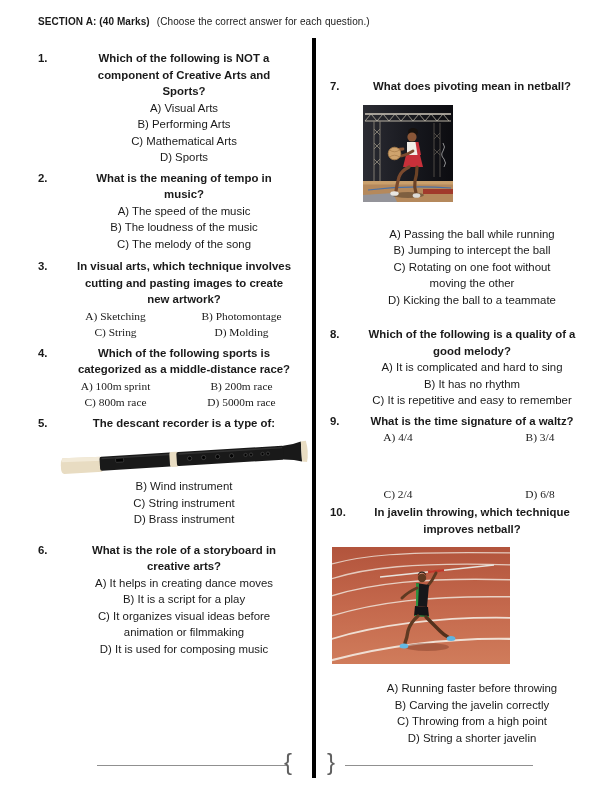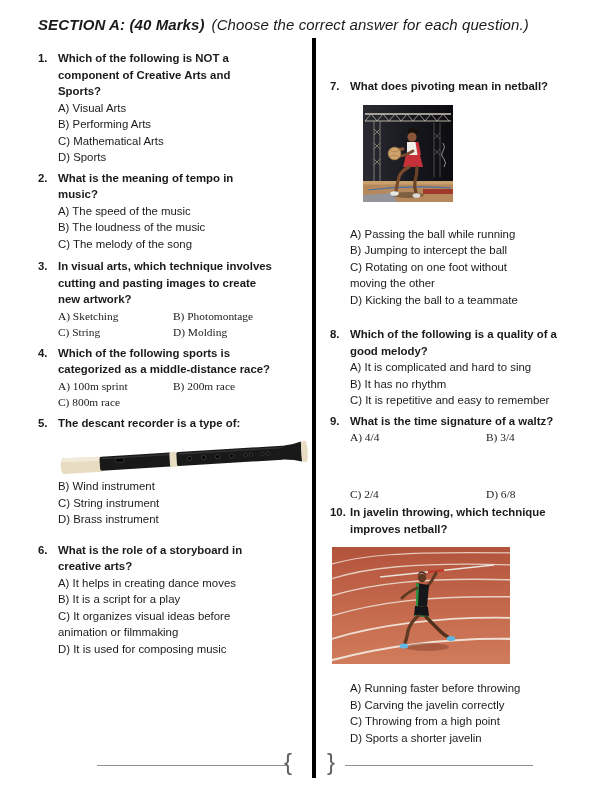--- a/index.html
+++ b/index.html
@@ -2,30 +2,30 @@
 <html><head>
 <meta charset="utf-8">
 <style>
   * { margin:0; padding:0; box-sizing:border-box; }
   html,body { background:#ffffff; }
   .page {
     position:relative; width:612px; height:792px; background:#ffffff;
     font-family:"Liberation Sans","DejaVu Sans",sans-serif; color:#1a1a1a;
     overflow:hidden;
   }
-  .header { position:absolute; left:38px; top:16px; font-size:15px; letter-spacing:.1px;font-style:italic; }
+  .header { position:absolute; left:38px; top:16px; font-size:10px; letter-spacing:.1px; }
   .header .bold { font-weight:700; }
   .header .inst { margin-left:7px; }
   .divider { position:absolute; left:312px; top:38px; width:4px; height:740px; background:#000; z-index:3; }
   .col { position:absolute; font-size:11.4px; line-height:16.5px; }
   .col-left  { left:38px;  top:50px; width:272px; }
   .col-right { left:330px; top:78px; width:264px; }
   .q { display:grid; grid-template-columns:20px 1fr; }
   .qnum, .qtext { font-weight:700; }
-  .qtext, .opt { white-space:pre-line; }
+  .qtext, .opt { white-space:pre-line;text-align:center; }
   .opts-grid { display:grid; grid-template-columns:115px 1fr;font-family:Liberation Serif, serif; }
   .opts-grid.narrow { grid-template-columns:96px 1fr;gap:40px; }
   .mb4 { margin-bottom:4px; } .mb6 { margin-bottom:6px; }
   .mb14 { margin-bottom:14px; }
   .mb18 { margin-bottom:18px; } .mb2 { margin-bottom:2px; }
   .img-recorder { margin:3px 0 0 2px; line-height:0; }
   .img-netball  { margin:10px 0 24px 13px; line-height:0; }
   .img-javelin  { margin:10px 0 16px -18px; line-height:0; }
   .footer-line { position:absolute; top:765px; height:1px; background:#909090; }
   .footer-line.left  { left:97px;  width:190px; }
@@ -87,20 +87,21 @@
 
     <div class="q mb4">
       <span class="qnum">4.</span>
       <div>
         <div class="qtext">Which of the following sports is
 categorized as a middle-distance race?</div>
         <div class="opts-grid">
           <div class="opt">A) 100m sprint</div>
           <div class="opt">B) 200m race</div>
           <div class="opt">C) 800m race</div>
+          <div class="opt">D) 5000m race</div>
         </div>
       </div>
     </div>
 
     <div class="q mb14">
       <span class="qnum">5.</span>
       <div>
         <div class="qtext">The descant recorder is a type of:</div>
         <div class="img-recorder">
           <svg width="250" height="44" viewBox="0 0 250 44">
@@ -267,21 +268,21 @@
             <line x1="82.5" y1="68.5" x2="97" y2="69.5" stroke="#2f9e44" stroke-width="1.2"></line>
             <path d="M86,69 Q78,76 76,84 Q75,91 73,96" stroke="#5f3a22" stroke-width="3.4" fill="none" stroke-linecap="round"></path>
             <path d="M94,70 Q102,78 108,84 Q112,88 116,90" stroke="#53311d" stroke-width="3.4" fill="none" stroke-linecap="round"></path>
             <ellipse cx="72" cy="99" rx="4.4" ry="2.5" fill="#64b9e4"></ellipse>
             <ellipse cx="119" cy="91.5" rx="4.4" ry="2.5" fill="#5fb4e0"></ellipse>
           </svg>
         </div>
         <div class="opt">A) Running faster before throwing</div>
         <div class="opt">B) Carving the javelin correctly</div>
         <div class="opt">C) Throwing from a high point</div>
-        <div class="opt">D) Sports a shorter javelin</div>
+        <div class="opt">D) String a shorter javelin</div>
       </div>
     </div>
   </div>
 
   <div class="footer-line left"></div>
   <div class="footer-line right"></div>
   <div class="brace l">{</div>
   <div class="brace r">}</div>
 
 </div>

